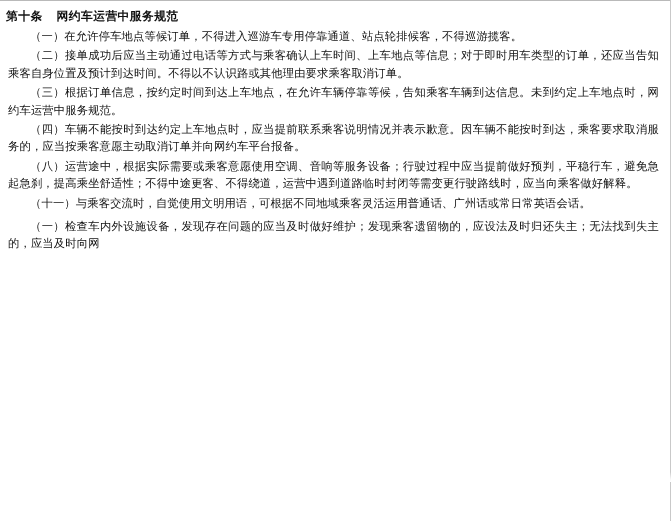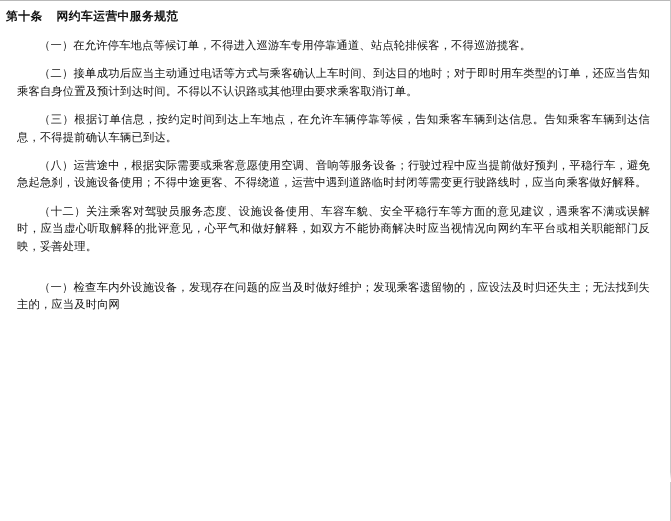--- a/index.html
+++ b/index.html
@@ -48,21 +48,21 @@
     font-size: 11.8px;
     font-weight: bold;
     line-height: 19px;
     margin: 1px 0 1px 0;
     letter-spacing: 0.4px;
   }
   .heading .h-num {
     margin-right: 14px;
   }
   p.para {
-    margin: 11px;
+    margin: 2px;
     text-indent: 22px;
   }
   .spacer-sm {
     height: 2px;
   }
   .bottom-fade {
     position: absolute;
     left: 0;
     bottom: 0;
     width: 671px;
@@ -78,24 +78,25 @@
   <div class="top-rule"></div>
   <div class="right-rule"></div>
 
   <div class="doc">
 
     <div class="heading">
       <span class="h-num">第十条</span><span>网约车运营中服务规范</span>
     </div>
 
     <p class="para">（一）在允许停车地点等候订单，不得进入巡游车专用停靠通道、站点轮排候客，不得巡游揽客。</p>
-    <p class="para">（二）接单成功后应当主动通过电话等方式与乘客确认上车时间、到达目的地时；对于即时用车类型的订单，还应当告知乘客自身位置及预计到达时间。不得以不认识路或其他理由要求乘客取消订单。</p>
-    <p class="para">（三）根据订单信息，按约定时间到达上车地点，在允许车辆停靠等候，告知乘客车辆到达信息。告知乘客车辆到达信息，不得提前确认车辆已到达。</p>
-    <p class="para">（八）运营途中，根据实际需要或乘客意愿使用空调、音响等服务设备；行驶过程中应当提前做好预判，平稳行车，避免急起急刹，设施设备使用；不得中途更客、不得绕道，运营中遇到道路临时封闭等需变更行驶路线时，应当向乘客做好解释。</p>
-    <p class="para">（十二）关注乘客对驾驶员服务态度、设施设备使用、车容车貌、安全平稳行车等方面的意见建议，遇乘客不满或误解时，应当虚心听取解释的批评意见，心平气和做好解释，如双方不能协商解决时应当视情况向网约车平台或相关职能部门反映，妥善处理。</p>
+    <p class="para">（二）接单成功后应当主动通过电话等方式与乘客确认上车时间、上车地点等信息；对于即时用车类型的订单，还应当告知乘客自身位置及预计到达时间。不得以不认识路或其他理由要求乘客取消订单。</p>
+    <p class="para">（三）根据订单信息，按约定时间到达上车地点，在允许车辆停靠等候，告知乘客车辆到达信息。未到约定上车地点时，网约车运营中服务规范。</p>
+    <p class="para">（四）车辆不能按时到达约定上车地点时，应当提前联系乘客说明情况并表示歉意。因车辆不能按时到达，乘客要求取消服务的，应当按乘客意愿主动取消订单并向网约车平台报备。</p>
+    <p class="para">（八）运营途中，根据实际需要或乘客意愿使用空调、音响等服务设备；行驶过程中应当提前做好预判，平稳行车，避免急起急刹，提高乘坐舒适性；不得中途更客、不得绕道，运营中遇到道路临时封闭等需变更行驶路线时，应当向乘客做好解释。</p>
+    <p class="para">（十一）与乘客交流时，自觉使用文明用语，可根据不同地域乘客灵活运用普通话、广州话或常日常英语会话。</p>
 
     <div class="spacer-sm"></div>
 
 
     <p class="para">（一）检查车内外设施设备，发现存在问题的应当及时做好维护；发现乘客遗留物的，应设法及时归还失主；无法找到失主的，应当及时向网</p>
 
   </div>
 
   <div class="bottom-fade"></div>
 </div>

